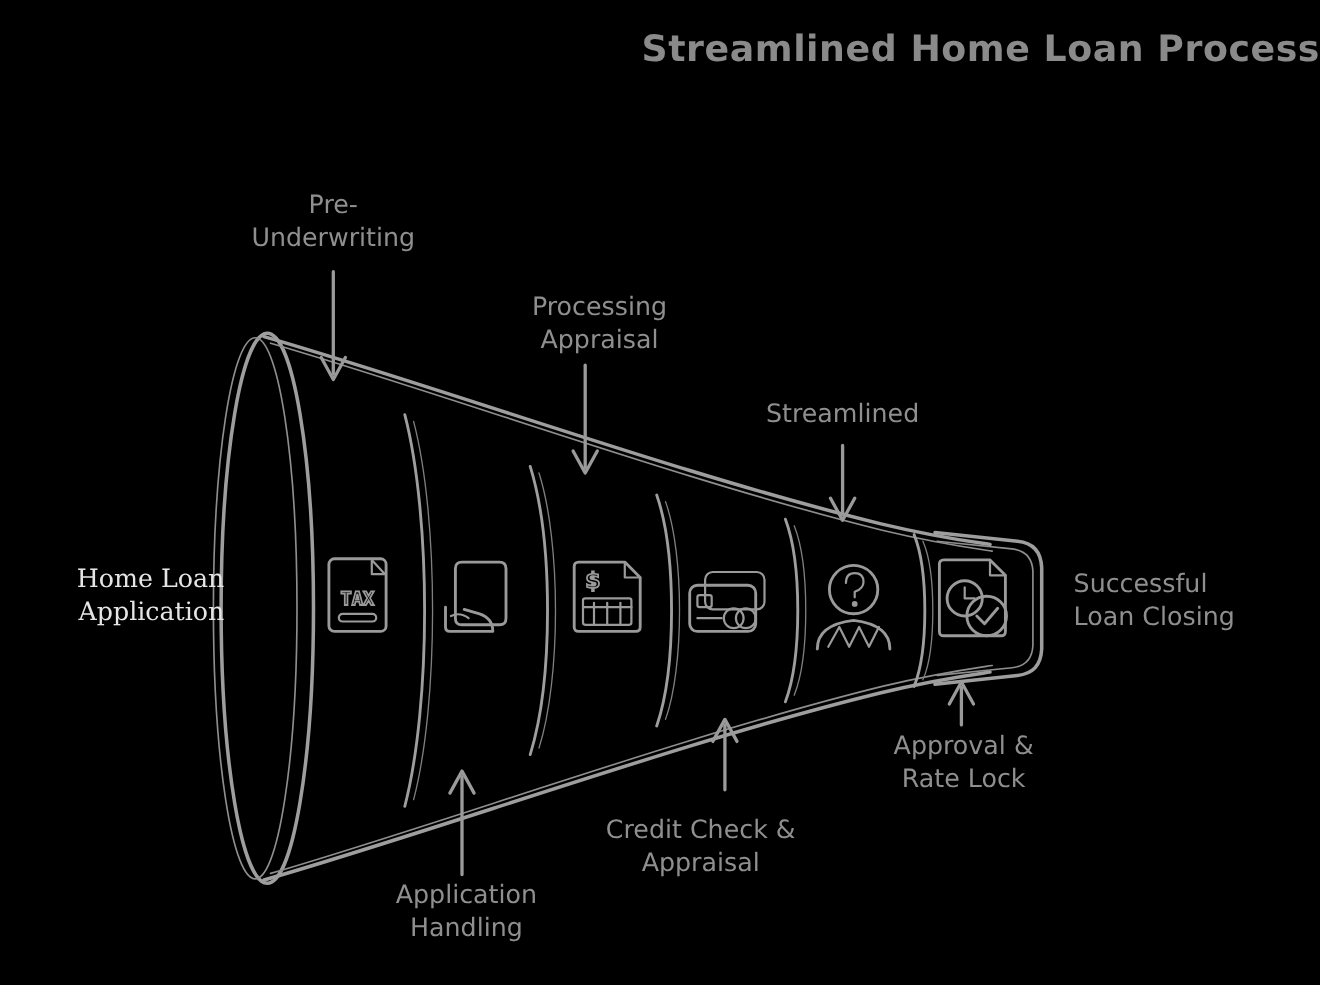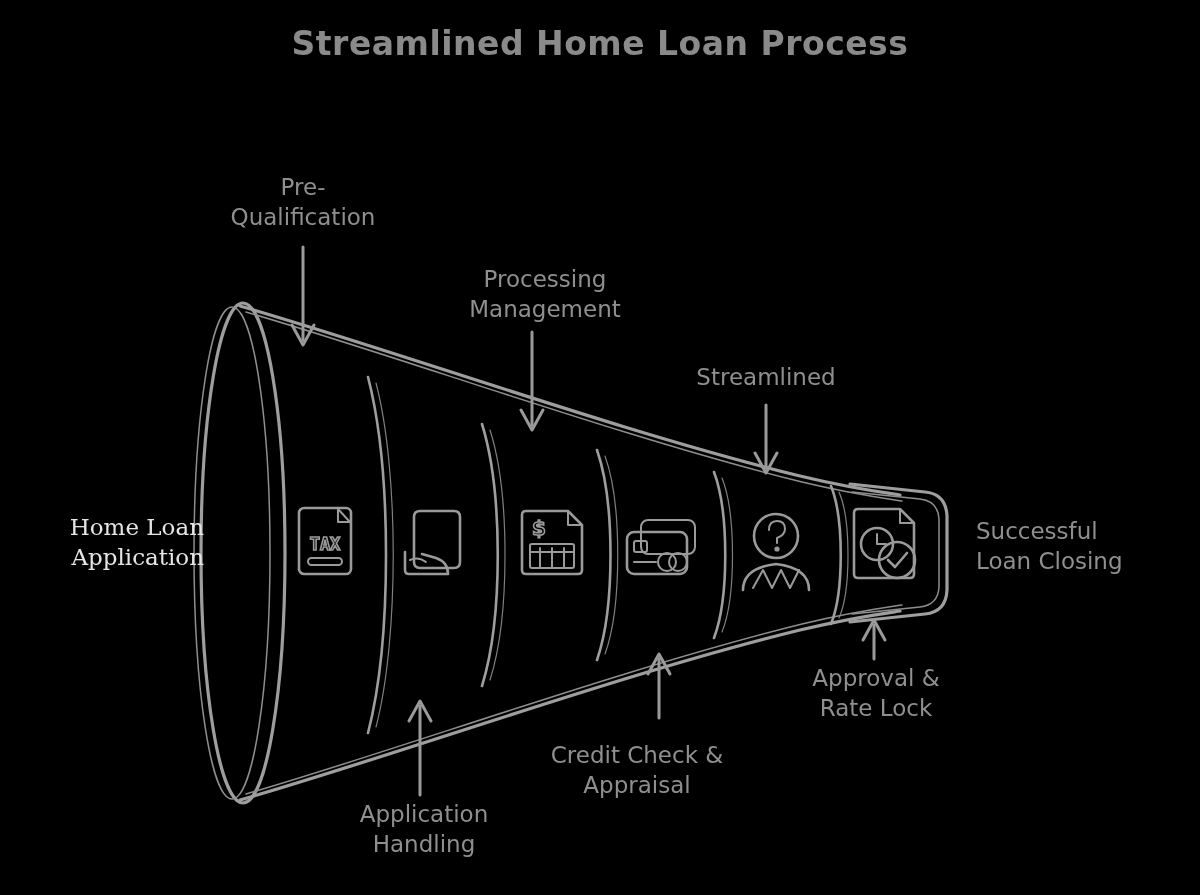--- a/index.html
+++ b/index.html
@@ -27,21 +27,21 @@
     left: 0; top: 0;
     width: 1200px;
     height: 895px;
     display: block;
   }
   .title {
     position: absolute;
     left: 0;
     top: 24px;
     width: 1200px;
-    text-align: center;
+    text-align: right;
     font-family: "DejaVu Sans", sans-serif;
     font-size: 33px;
     font-weight: bold;
     letter-spacing: 0.5px;
     color: #8a8a8a;
     white-space: pre;
   }
   .label {
     position: absolute;
     font-family: "DejaVu Sans", sans-serif;
@@ -203,27 +203,27 @@
     </g>
 
   </svg>
 
   <div class="title">Streamlined Home Loan Process</div>
 
   <div class="label serif r" id="lbl-home-loan-application">Home Loan
 Application</div>
 
   <div class="label c" id="lbl-pre-qualification">Pre-
-Qualification</div>
+Underwriting</div>
 
   <div class="label c" id="lbl-application-handling">Application
 Handling</div>
 
   <div class="label c" id="lbl-processing-management">Processing
-Management</div>
+Appraisal</div>
 
   <div class="label c" id="lbl-credit-check-appraisal">Credit Check &amp;
 Appraisal</div>
 
   <div class="label c" id="lbl-underwriting">Streamlined</div>
 
   <div class="label c" id="lbl-approval-rate-lock">Approval &amp;
 Rate Lock</div>
 
   <div class="label l" id="lbl-successful-closing">Successful

